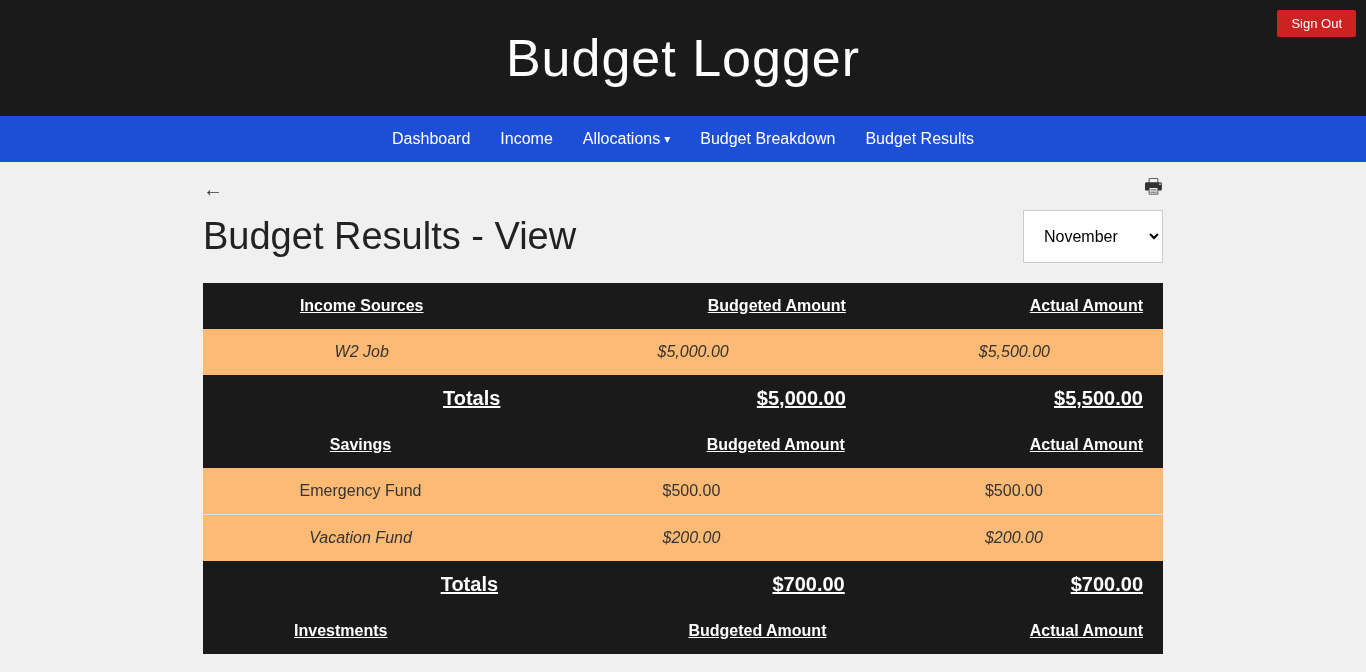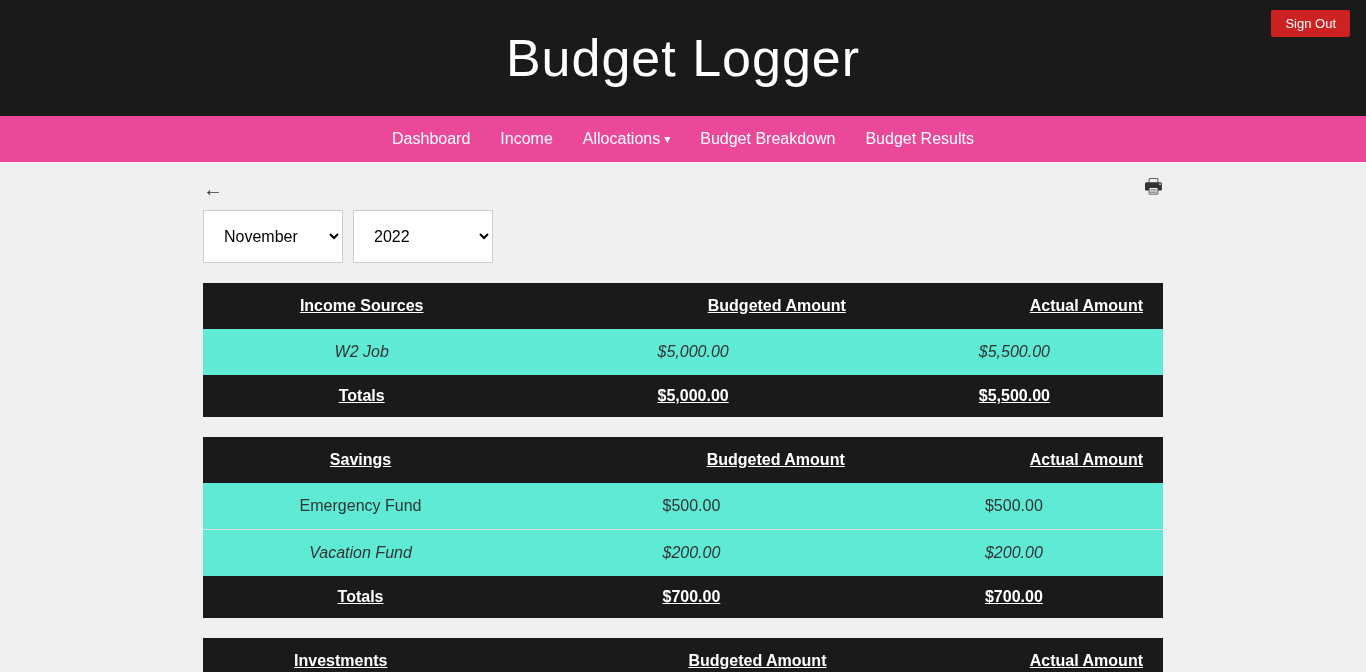--- a/index.html
+++ b/index.html
@@ -14,33 +14,33 @@
       position: relative;
     }
     .app-title {
       font-size: 52px;
       font-weight: 300;
       letter-spacing: 1px;
     }
     .sign-out-btn {
       position: absolute;
       top: 10px;
-      right: 16px;
+      right: 10px;
       background: #cc2222;
       color: white;
       border: none;
       padding: 6px 14px;
       font-size: 13px;
       cursor: pointer;
       border-radius: 2px;
     }
 
     
     .nav-bar {
-      background: #ec4899;
+      background: #1d4ed8;
       display: flex;
       justify-content: center;
       align-items: center;
       padding: 10px 20px;
       gap: 30px;
     }
     .nav-item {
       color: white;
       text-decoration: none;
       font-size: 16px;
@@ -112,22 +112,21 @@
       border: 1px solid #ccc;
       background: white;
       cursor: pointer;
       min-width: 140px;
     }
 
     
     .section-table {
       width: 100%;
       border-collapse: collapse;
-      margin-bottom: 20px;
-      background: #5eead4;
+      background: #fdba74;
       padding-left: 12px;
     }
     .table-header-row th {
       background: #1a1a1a;
       color: white;
       padding: 14px 20px;
       font-size: 16px;
       font-weight: 600;
       text-decoration: underline;
       text-align: right;
@@ -139,22 +138,22 @@
       padding: 14px 20px;
       text-align: center;
       font-size: 16px;
       color: #333;
       border-bottom: 1px solid #e0e0e0;
     }
     .table-totals-row td {
       background: #1a1a1a;
       color: white;
       padding: 12px 20px;
-      text-align: center;
-      font-size: 16px;
+      text-align: right;
+      font-size: 20px;
       font-weight: 700;
       text-decoration: underline;
     }
     .table-data-row:last-of-type td {
       border-bottom: none;
       font-style: italic;
     }
   </style>
 </head>
 <body>
@@ -176,40 +175,35 @@
 </nav>
 
 <main class="main-content">
 
   <div class="top-controls">
     <button class="back-btn">←</button>
     <button class="print-btn">🖶</button>
   </div>
 
   <div class="page-title-row">
+    <h2 class="page-title">Budget Results - View</h2>
     <div class="selectors">
       <select class="month-select">
         <option>November</option>
         <option>January</option>
         <option>February</option>
         <option>March</option>
         <option>April</option>
         <option>May</option>
         <option>June</option>
         <option>July</option>
         <option>August</option>
         <option>September</option>
         <option>October</option>
         <option>December</option>
-      </select>
-      <select class="year-select">
-        <option>2022</option>
-        <option>2020</option>
-        <option>2021</option>
-        <option>2023</option>
       </select>
     </div>
   </div>
 
   <table class="section-table">
     <thead>
       <tr class="table-header-row">
         <th>Income Sources</th>
         <th>Budgeted Amount</th>
         <th>Actual Amount</th>

